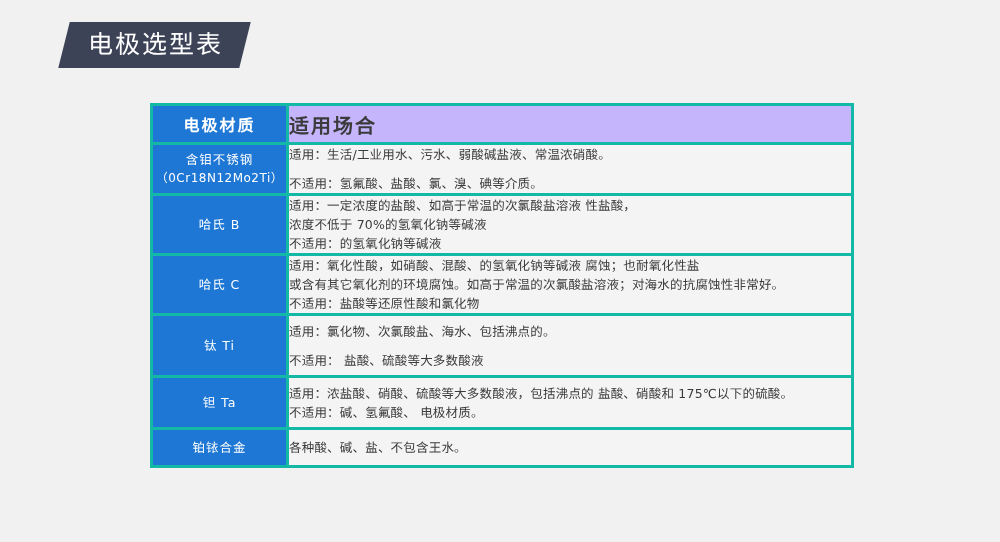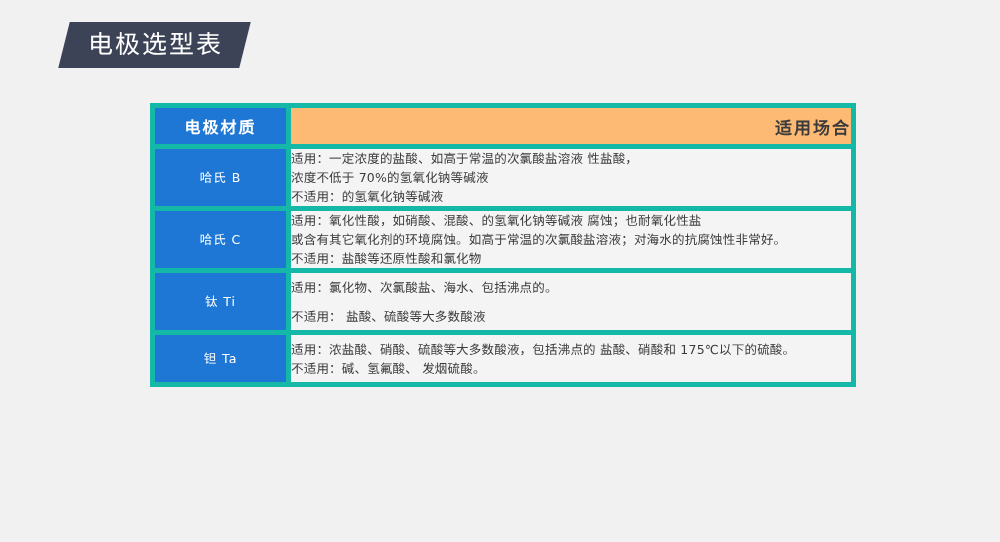--- a/index.html
+++ b/index.html
@@ -46,42 +46,42 @@
     left: 150px;
     top: 103px;
     width: 701px;
   }
   table.sel {
     border-collapse: collapse;
     width: 701px;
     table-layout: fixed;
   }
   table.sel td, table.sel th {
-    border: 5px solid #14b8a6;
+    border: 3px solid #14b8a6;
     padding: 0;
     vertical-align: middle;
     margin-left: 38px;
   }
   col.c-mat { width: 136px; }
   col.c-use { width: 565px; }
 
   
   .hdr-mat {
     background: #1e77d4;
     color: #ffffff;
     text-align: center;
     font-size: 16px;
     letter-spacing: 2px;
     height: 36px;
   }
   .hdr-use {
-    background: #fdba74;
+    background: #c4b5fd;
     color: #3b3b3b;
-    text-align: right;
-    font-size: 17px;
+    text-align: left;
+    font-size: 20px;
     letter-spacing: 2px;
     height: 36px;
   }
 
   
   .mat {
     background: #1e77d4;
     color: #ffffff;
     text-align: center;
     font-size: 12.5px;
@@ -134,20 +134,30 @@
       <col class="c-use">
     </colgroup>
     <thead>
       <tr>
         <th class="hdr-mat">电极材质</th>
         <th class="hdr-use">适用场合</th>
       </tr>
     </thead>
     <tbody>
 
+      <tr class="r-ss">
+        <td class="mat">
+          <span>含钼不锈钢</span>
+          <span class="code">（0Cr18N12Mo2Ti）</span>
+        </td>
+        <td class="use">
+          <p>适用：生活/工业用水、污水、弱酸碱盐液、常温浓硝酸。</p>
+          <p class="gap">不适用：氢氟酸、盐酸、氯、溴、碘等介质。</p>
+        </td>
+      </tr>
 
       <tr class="r-hb">
         <td class="mat">
           <span>哈氏 B</span>
         </td>
         <td class="use">
           <p>适用：一定浓度的盐酸、如高于常温的次氯酸盐溶液 性盐酸，</p>
           <p>浓度不低于 70%的氢氧化钠等碱液</p>
           <p>不适用：的氢氧化钠等碱液</p>
         </td>
@@ -173,20 +183,28 @@
           <p class="gap">不适用： 盐酸、硫酸等大多数酸液</p>
         </td>
       </tr>
 
       <tr class="r-ta">
         <td class="mat">
           <span>钽 Ta</span>
         </td>
         <td class="use">
           <p>适用：浓盐酸、硝酸、硫酸等大多数酸液，包括沸点的 盐酸、硝酸和 175℃以下的硫酸。</p>
-          <p>不适用：碱、氢氟酸、 发烟硫酸。</p>
-        </td>
-      </tr>
-
+          <p>不适用：碱、氢氟酸、 电极材质。</p>
+        </td>
+      </tr>
+
+      <tr class="r-pt">
+        <td class="mat">
+          <span>铂铱合金</span>
+        </td>
+        <td class="use">
+          <p>各种酸、碱、盐、不包含王水。</p>
+        </td>
+      </tr>
 
     </tbody>
   </table>
 </div>
 
 </body></html>

